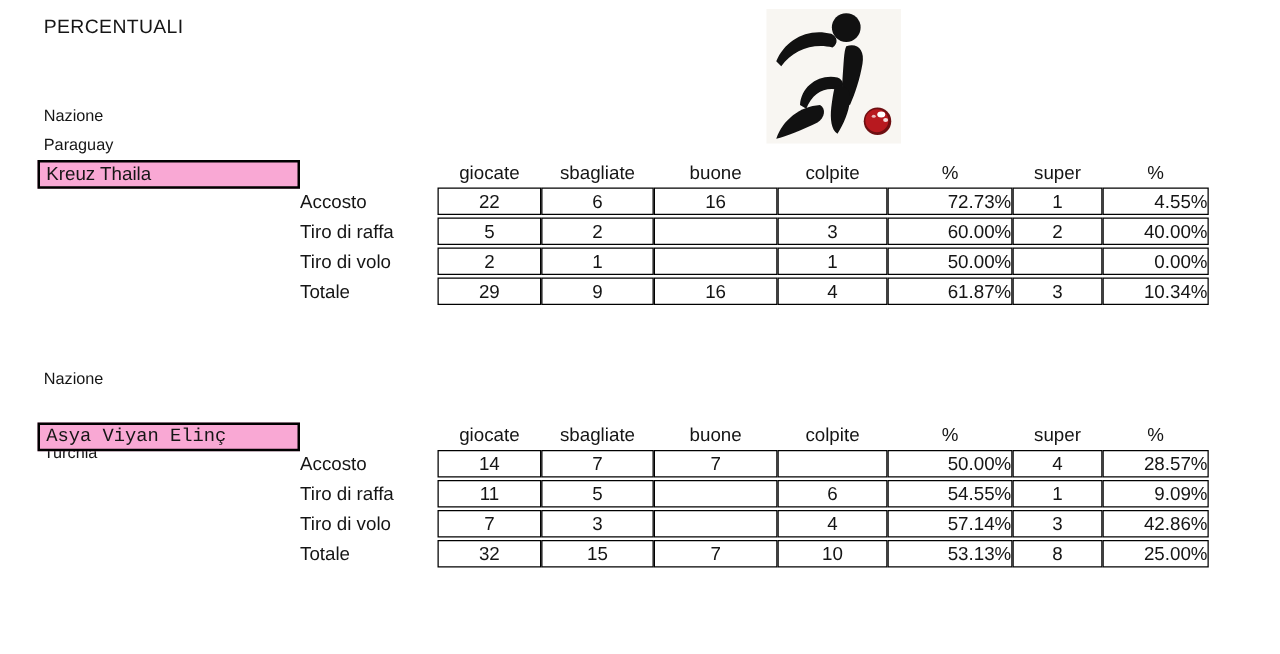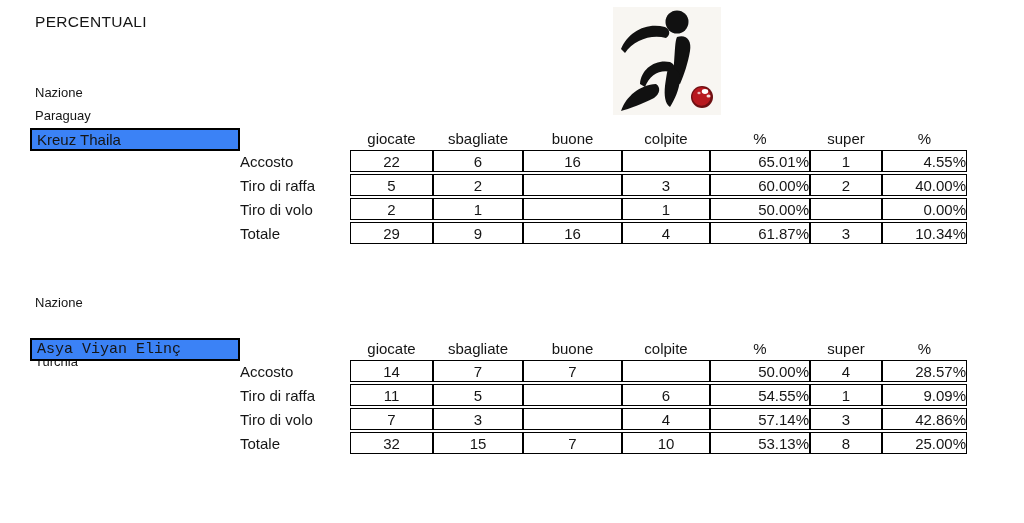--- a/index.html
+++ b/index.html
@@ -6,21 +6,21 @@
   body {
     width:1024px; height:523px; background:#ffffff; position:relative;
     font-family:"Liberation Sans", sans-serif; color:#151515; overflow:hidden;
   }
   .abs { position:absolute; }
   .txt { font-size:13px; line-height:18px; white-space:nowrap; }
   .title { font-size:15.5px; letter-spacing:0.3px; }
 
   .namebox {
     box-sizing:border-box; width:210px; height:23px;
-    border:2.5px solid #000; background:#3b82f6;
+    border:2.5px solid #000; background:#f9a8d4;
     display:flex; align-items:center; padding:2px 5px;
     font-size:15px; white-space:nowrap;text-align:center;
   }
 
   table.stats {
     border-collapse:separate; border-spacing:0 2px;
     table-layout:fixed; font-size:15px;
   }
   table.stats th, table.stats td {
     box-sizing:border-box; padding:0; overflow:hidden; white-space:nowrap;
@@ -85,21 +85,21 @@
     <th>%</th>
     <th>super</th>
     <th>%</th>
   </tr>
   <tr>
     <td class="lbl">Accosto</td>
     <td class="d">22</td>
     <td class="d">6</td>
     <td class="d">16</td>
     <td class="d"></td>
-    <td class="d pct">65.01%</td>
+    <td class="d pct">72.73%</td>
     <td class="d">1</td>
     <td class="d pct">4.55%</td>
   </tr>
   <tr>
     <td class="lbl">Tiro di raffa</td>
     <td class="d">5</td>
     <td class="d">2</td>
     <td class="d"></td>
     <td class="d">3</td>
     <td class="d pct">60.00%</td>

